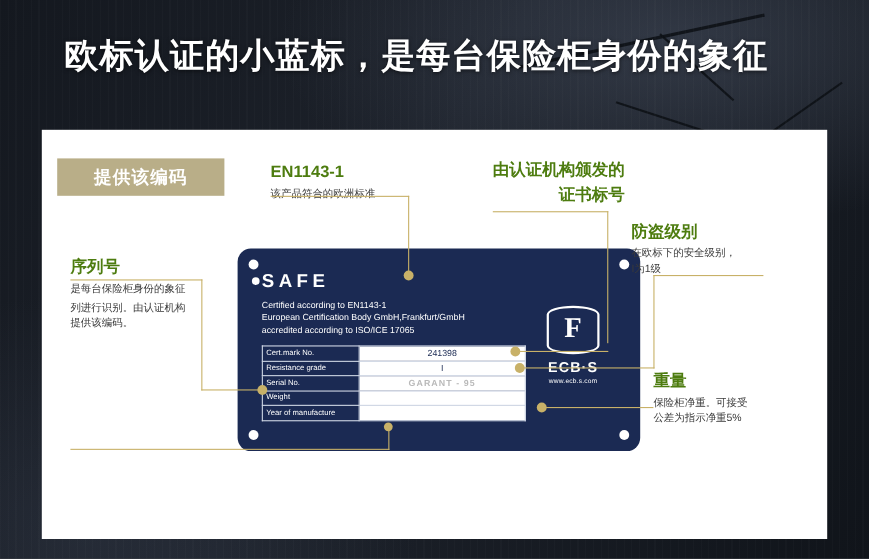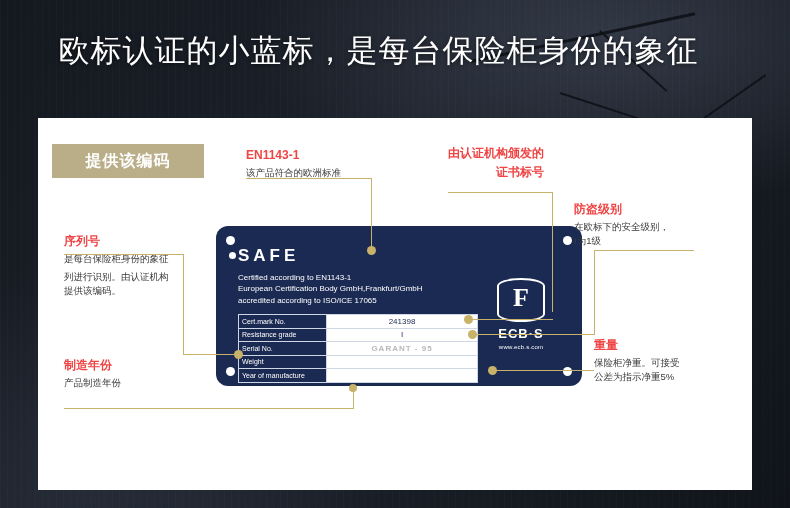--- a/index.html
+++ b/index.html
@@ -34,21 +34,21 @@
     transform-origin: left center;
     opacity:.85;
   }
 
   
   #headline {
     position: absolute; top: 30px; left: 0; width: 757px;
     text-align: center;
     color: #ffffff;
     font-size: 31px;
-    font-weight: normal;
+    font-weight: bold;
     letter-spacing: 1px;
     text-shadow: 0 1px 4px rgba(0,0,0,.6);
   }
 
   
   #panel {
     position: absolute;
     left: 38px; top: 118px;
     width: 714px; height: 372px;
     background: #ffffff;
@@ -64,21 +64,21 @@
     font-size: 16px;
     font-weight: bold;
     display: flex; align-items: center; justify-content: center;
     letter-spacing: 1px;
   }
 
   
   #plate {
     position: absolute;
     left: 178px; top: 108px;
-    width: 366px; height: 160px;
+    width: 366px; height: 184px;
     background: #1b2a53;
     border-radius: 12px;
     color: #fff;
   }
   .screw {
     position:absolute; width:9px; height:9px; border-radius:50%;
     background:#ffffff;
   }
   .screw.tl { left:10px; top:10px; }
   .screw.tr { right:10px; top:10px; }
@@ -148,21 +148,21 @@
     font-family:"Liberation Serif", serif;
   }
   #ecb .name {
     font-size:13px; font-weight:bold; letter-spacing:1px; margin-top:4px;
   }
   #ecb .url { font-size:6px; margin-top:3px; letter-spacing:.2px; }
 
   
   .callout { position:absolute; }
   .callout .t {
-    font-size:12px; font-weight:bold; color:#ef4444; line-height:1.25;
+    font-size:15px; font-weight:bold; color:#4d7c0f; line-height:1.25;
     white-space:nowrap;
   }
   .callout .d {
     font-size:9.5px; color:#3a3a3a; line-height:1.45; margin-top:3px;
   }
 
   
   .ln { position:absolute; background:#c8b168; }
   .hln { height:1px; }
   .vln { width:1px; }
@@ -276,21 +276,17 @@
   <div class="dot" style="left:196px; top:232px;"></div>
 
   <div class="callout" style="left:556px; top:220px;">
     <div class="t">重量</div>
     <div class="d">保险柜净重。可接受</div>
     <div class="d" style="margin-top:0;">公差为指示净重5%</div>
   </div>
   <div class="ln hln" style="left:456px; top:252px; width:100px;"></div>
   <div class="dot" style="left:450px; top:248px;"></div>
 
-  <div class="callout" style="left:26px; top:240px;">
-    <div class="t">制造年份</div>
-    <div class="d">产品制造年份</div>
-  </div>
   <div class="ln hln" style="left:26px; top:290px; width:290px;"></div>
   <div class="ln vln" style="left:315px; top:272px; height:19px;"></div>
   <div class="dot sm" style="left:311px; top:266px;"></div>
 
 </div>
 
 </body></html>

